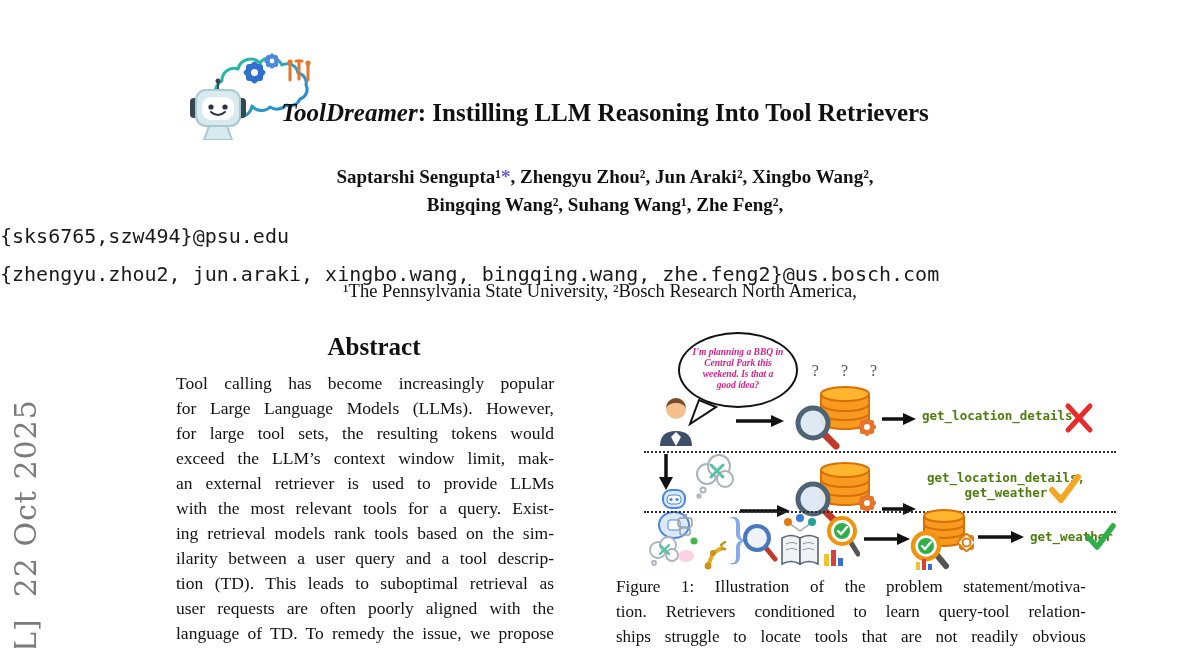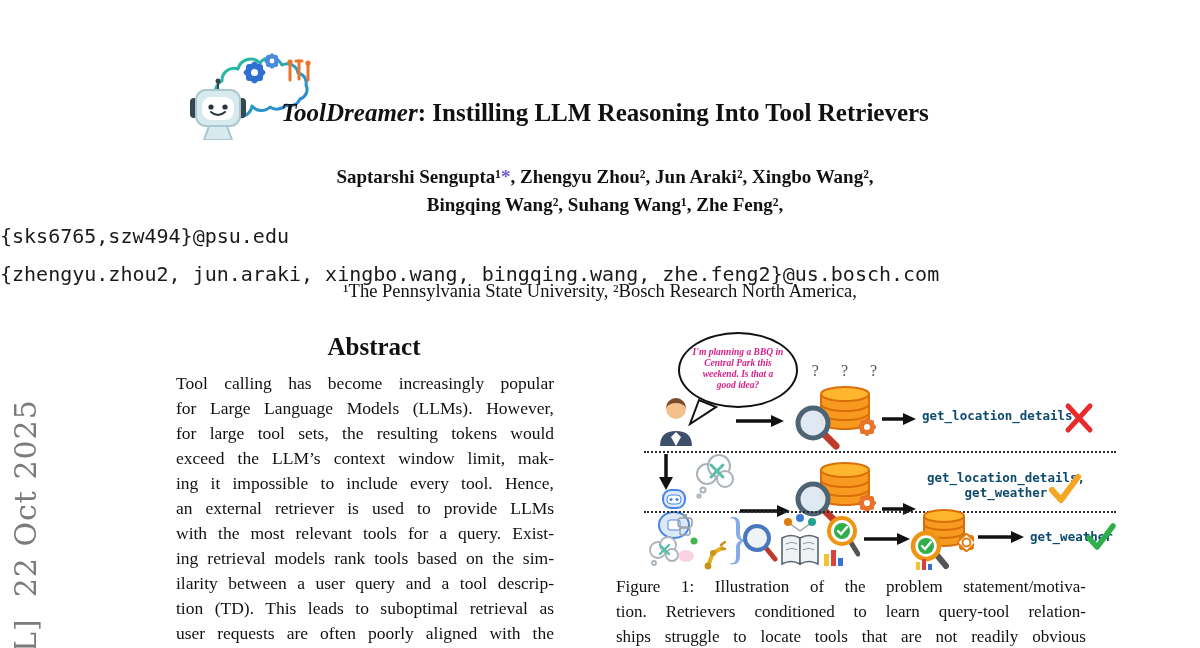--- a/index.html
+++ b/index.html
@@ -24,21 +24,21 @@
   .abstext .ln{height:25px;line-height:25px;text-align:justify;text-align-last:justify;white-space:nowrap;overflow:hidden;}
   
   .fig{left:644px;top:332px;width:474px;height:240px;}
   .fig .abs{position:absolute;}
   .dotline{left:0;width:472px;border-top:2.5px dotted #2b2b2b;height:0;}
   .bubble{left:34px;top:0;width:120px;height:76px;border:2px solid #111;border-radius:50%;
     background:#fff;box-sizing:border-box;z-index:2;}
   .bubble-text{padding:13px 12px 0 12px;text-align:center;font-size:9.5px;line-height:11px;
     font-style:italic;font-weight:bold;color:#d6218a;}
   .qmarks{left:150px;top:30px;width:110px;text-align:center;font-size:16px;color:#555;letter-spacing:9px;}
-  .toolname{font-family:"DejaVu Sans Mono",monospace;font-weight:bold;font-size:12.5px;color:#0c4a6e;line-height:15px;}
+  .toolname{font-family:"DejaVu Sans Mono",monospace;font-weight:bold;font-size:12.5px;color:#4d7c0f;line-height:15px;}
   .r2text{text-align:center;width:176px;}
   .brace{font-size:58px;color:#86abe8;font-weight:400;line-height:52px;transform:scaleX(.85);}
   
   .caption{left:616px;top:574px;width:470px;font-size:17px;}
   .caption .ln{height:25px;line-height:25px;text-align:justify;text-align-last:justify;white-space:nowrap;overflow:hidden;}
 </style>
 </head>
 <body>
 
 <div class="abs watermark">L]&nbsp;&nbsp;22 Oct 2025</div>
@@ -96,21 +96,20 @@
 <div class="abs email email1">{sks6765,szw494}@psu.edu</div>
 <div class="abs email email2">{zhengyu.zhou2, jun.araki, xingbo.wang, bingqing.wang, zhe.feng2}@us.bosch.com</div>
 <div class="abs affil">¹The Pennsylvania State University, ²Bosch Research North America,</div>
 
 <div class="abs abshead">Abstract</div>
 <div class="abs abstext">
   <div class="ln">Tool calling has become increasingly popular</div>
   <div class="ln">for Large Language Models (LLMs). However,</div>
   <div class="ln">for large tool sets, the resulting tokens would</div>
   <div class="ln">exceed the LLM’s context window limit, mak-</div>
-  <div class="ln">ing it impossible to include every tool. Hence,</div>
   <div class="ln">an external retriever is used to provide LLMs</div>
   <div class="ln">with the most relevant tools for a query. Exist-</div>
   <div class="ln">ing retrieval models rank tools based on the sim-</div>
   <div class="ln">ilarity between a user query and a tool descrip-</div>
   <div class="ln">tion (TD). This leads to suboptimal retrieval as</div>
   <div class="ln">user requests are often poorly aligned with the</div>
   <div class="ln">language of TD. To remedy the issue, we propose</div>
 </div>
 
 <div class="abs fig">

